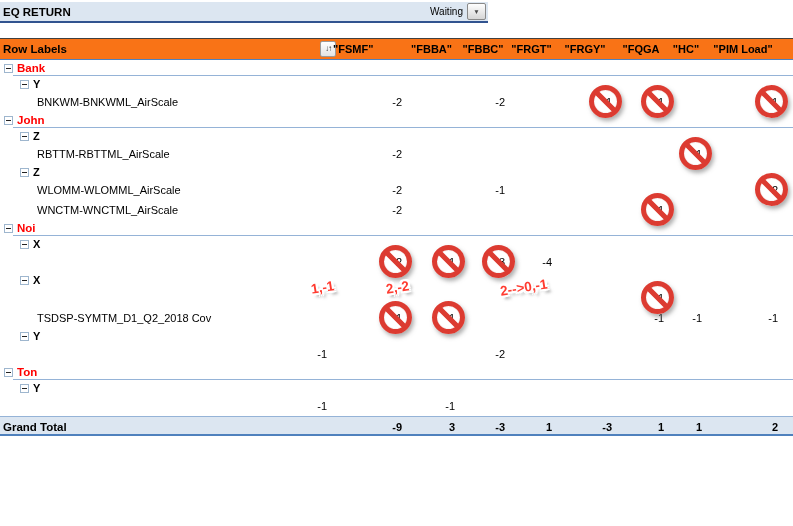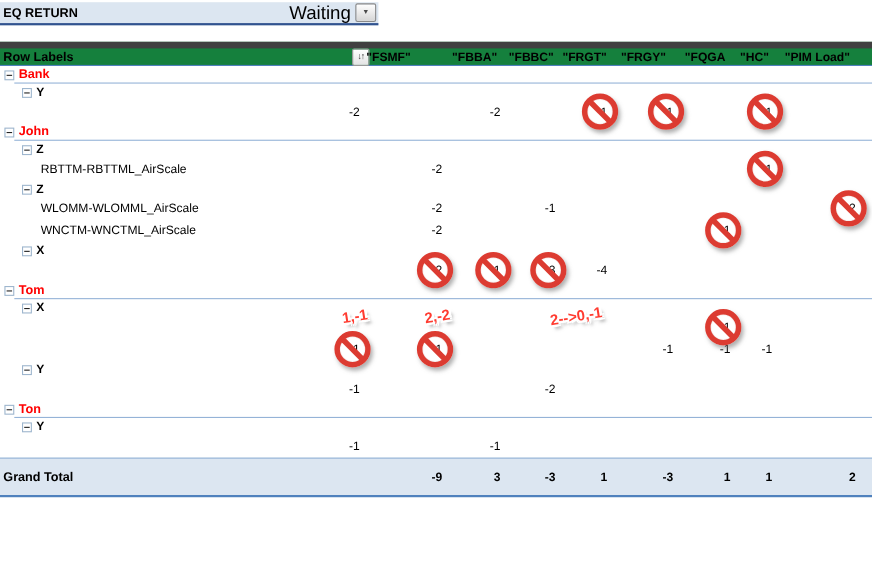--- a/index.html
+++ b/index.html
@@ -4,35 +4,35 @@
 <style>
   * { box-sizing: border-box; }
   html,body { margin:0; padding:0; }
   body {
     width:793px; height:526px; background:#fff; overflow:hidden; position:relative;
     font-family:"Liberation Sans", sans-serif; font-size:11px; color:#000;
     --cols: 330px 75px 53px 50px 47px 60px 52px 38px 76px 1fr;
   }
   
   .filter-bar {
-    margin-top:2px; width:344px; height:21px; background:#DCE6F1;
+    margin-top:2px; width:488px; height:21px; background:#DCE6F1;
     border-bottom:2px solid #31538F; display:flex; align-items:center; padding:0 2px 0 3px;
   }
   .filter-label { font-weight:bold; font-size:11.5px; }
-  .filter-value { margin-left:auto; margin-right:4px; font-size:17px; }
+  .filter-value { margin-left:auto; margin-right:4px; font-size:10px; }
   .dd-btn {
     width:19px; height:17px; border:1px solid #898989; border-radius:2px;
     background:linear-gradient(#FEFEFE,#D6D6D6); display:flex; align-items:center; justify-content:center;
     font-size:6.5px; color:#4A4A4A; cursor:default;
   }
   .spacer { height:15px; }
   
   .header-row {
     display:grid; grid-template-columns:var(--cols); height:22px; align-items:center;
-    background:#15803d; border-top:6px solid #404040; border-bottom:1px solid #4F81BD;
+    background:#f97316; border-top:1px solid #404040; border-bottom:1px solid #4F81BD;
     font-weight:bold;
   }
   .rl-head { display:flex; align-items:center; justify-content:space-between; padding-left:3px; font-size:11.5px; }
   .sort-btn {
     width:16px; height:16px; border:1px solid #9A9A9A; background:linear-gradient(#fff,#E3E3E3);
     border-radius:2px; font-size:8px; line-height:14px; text-align:center; color:#333;
     letter-spacing:-1px; margin-right:-6px; flex:none;
   }
   .hcell { text-align:center; white-space:nowrap; font-size:11px; }
   .hcell.first { text-align:left; padding-left:3px; }
@@ -64,21 +64,21 @@
   .annot {
     position:absolute; z-index:4; top:-10px; right:-4px; white-space:nowrap;
     font-weight:bold; font-size:13.5px; color:#FF3B30; transform:rotate(-9deg);
     text-shadow:-2px -2px 0 #fff, 2px -2px 0 #fff, -2px 2px 0 #fff, 2px 2px 0 #fff,
                  2px 0 0 #fff, -2px 0 0 #fff, 0 2px 0 #fff, 0 -2px 0 #fff,
                  3px 4px 3px rgba(130,130,130,.75);
   }
   .annot.long { right:-40px; }
   
   .gtrow {
-    display:grid; grid-template-columns:var(--cols); height:36px; align-items:center;
+    display:grid; grid-template-columns:var(--cols); height:20px; align-items:center;
     background:#DCE6F1; border-top:1px solid #95B3D7; border-bottom:2px solid #4F81BD; font-weight:bold;
   }
   .gt-label { padding-left:3px; font-size:11.5px; }
 </style>
 </head>
 <body>
 
 <div class="filter-bar">
   <span class="filter-label">EQ RETURN</span>
   <span class="filter-value">Waiting</span>
@@ -112,20 +112,21 @@
         <span>Bank</span>
       </div>
     </div>
     <div class="grow g2">
       <div class="glabel">
         <span class="collapse"></span>
         <span>Y</span>
       </div>
     </div>
     <div class="trow">
+      <div class="rlabel">BNKWM-BNKWML_AirScale</div>
       <div class="vcell"><span>-2</span></div>
       <div class="vcell"><span></span></div>
       <div class="vcell"><span>-2</span></div>
       <div class="vcell"><span></span></div>
       <div class="vcell"><span>1</span><div class="no-icon">
           <div class="slash"></div>
         </div></div>
       <div class="vcell"><span>1</span><div class="no-icon">
           <div class="slash"></div>
         </div></div>
@@ -188,20 +189,26 @@
       <div class="vcell"><span></span></div>
       <div class="vcell"><span></span></div>
       <div class="vcell"><span></span></div>
       <div class="vcell"><span>1</span><div class="no-icon">
           <div class="slash"></div>
         </div></div>
       <div class="vcell"><span></span></div>
       <div class="vcell"><span></span></div>
       <div></div>
     </div>
+    <div class="grow g1">
+      <div class="glabel">
+        <span class="collapse"></span>
+        <span>Noi</span>
+      </div>
+    </div>
     <div class="grow g2">
       <div class="glabel">
         <span class="collapse"></span>
         <span>X</span>
       </div>
     </div>
     <div class="trow">
       <div class="vcell"><span></span></div>
       <div class="vcell"><span>2</span><div class="no-icon">
           <div class="slash"></div>
@@ -210,26 +217,20 @@
           <div class="slash"></div>
         </div></div>
       <div class="vcell"><span>3</span><div class="no-icon">
           <div class="slash"></div>
         </div></div>
       <div class="vcell"><span>-4</span></div>
       <div class="vcell"><span></span></div>
       <div class="vcell"><span></span></div>
       <div class="vcell"><span></span></div>
       <div></div>
-    </div>
-    <div class="grow g1">
-      <div class="glabel">
-        <span class="collapse"></span>
-        <span>Tom</span>
-      </div>
     </div>
     <div class="grow g2">
       <div class="glabel">
         <span class="collapse"></span>
         <span>X</span>
       </div>
     </div>
     <div class="trow">
       <div class="vcell"><span></span><div class="annot">1,-1</div></div>
       <div class="vcell"><span></span><div class="annot">2,-2</div></div>
@@ -237,20 +238,21 @@
       <div class="vcell"><span></span><div class="annot long">2--&gt;0,-1</div></div>
       <div class="vcell"><span></span></div>
       <div class="vcell"><span></span></div>
       <div class="vcell"><span>1</span><div class="no-icon">
           <div class="slash"></div>
         </div></div>
       <div class="vcell"><span></span></div>
       <div></div>
     </div>
     <div class="trow">
+      <div class="rlabel">TSDSP-SYMTM_D1_Q2_2018 Cov</div>
       <div class="vcell"><span>1</span><div class="no-icon">
           <div class="slash"></div>
         </div></div>
       <div class="vcell"><span>1</span><div class="no-icon">
           <div class="slash"></div>
         </div></div>
       <div class="vcell"><span></span></div>
       <div class="vcell"><span></span></div>
       <div class="vcell"><span></span></div>
       <div class="vcell"><span>-1</span></div>

